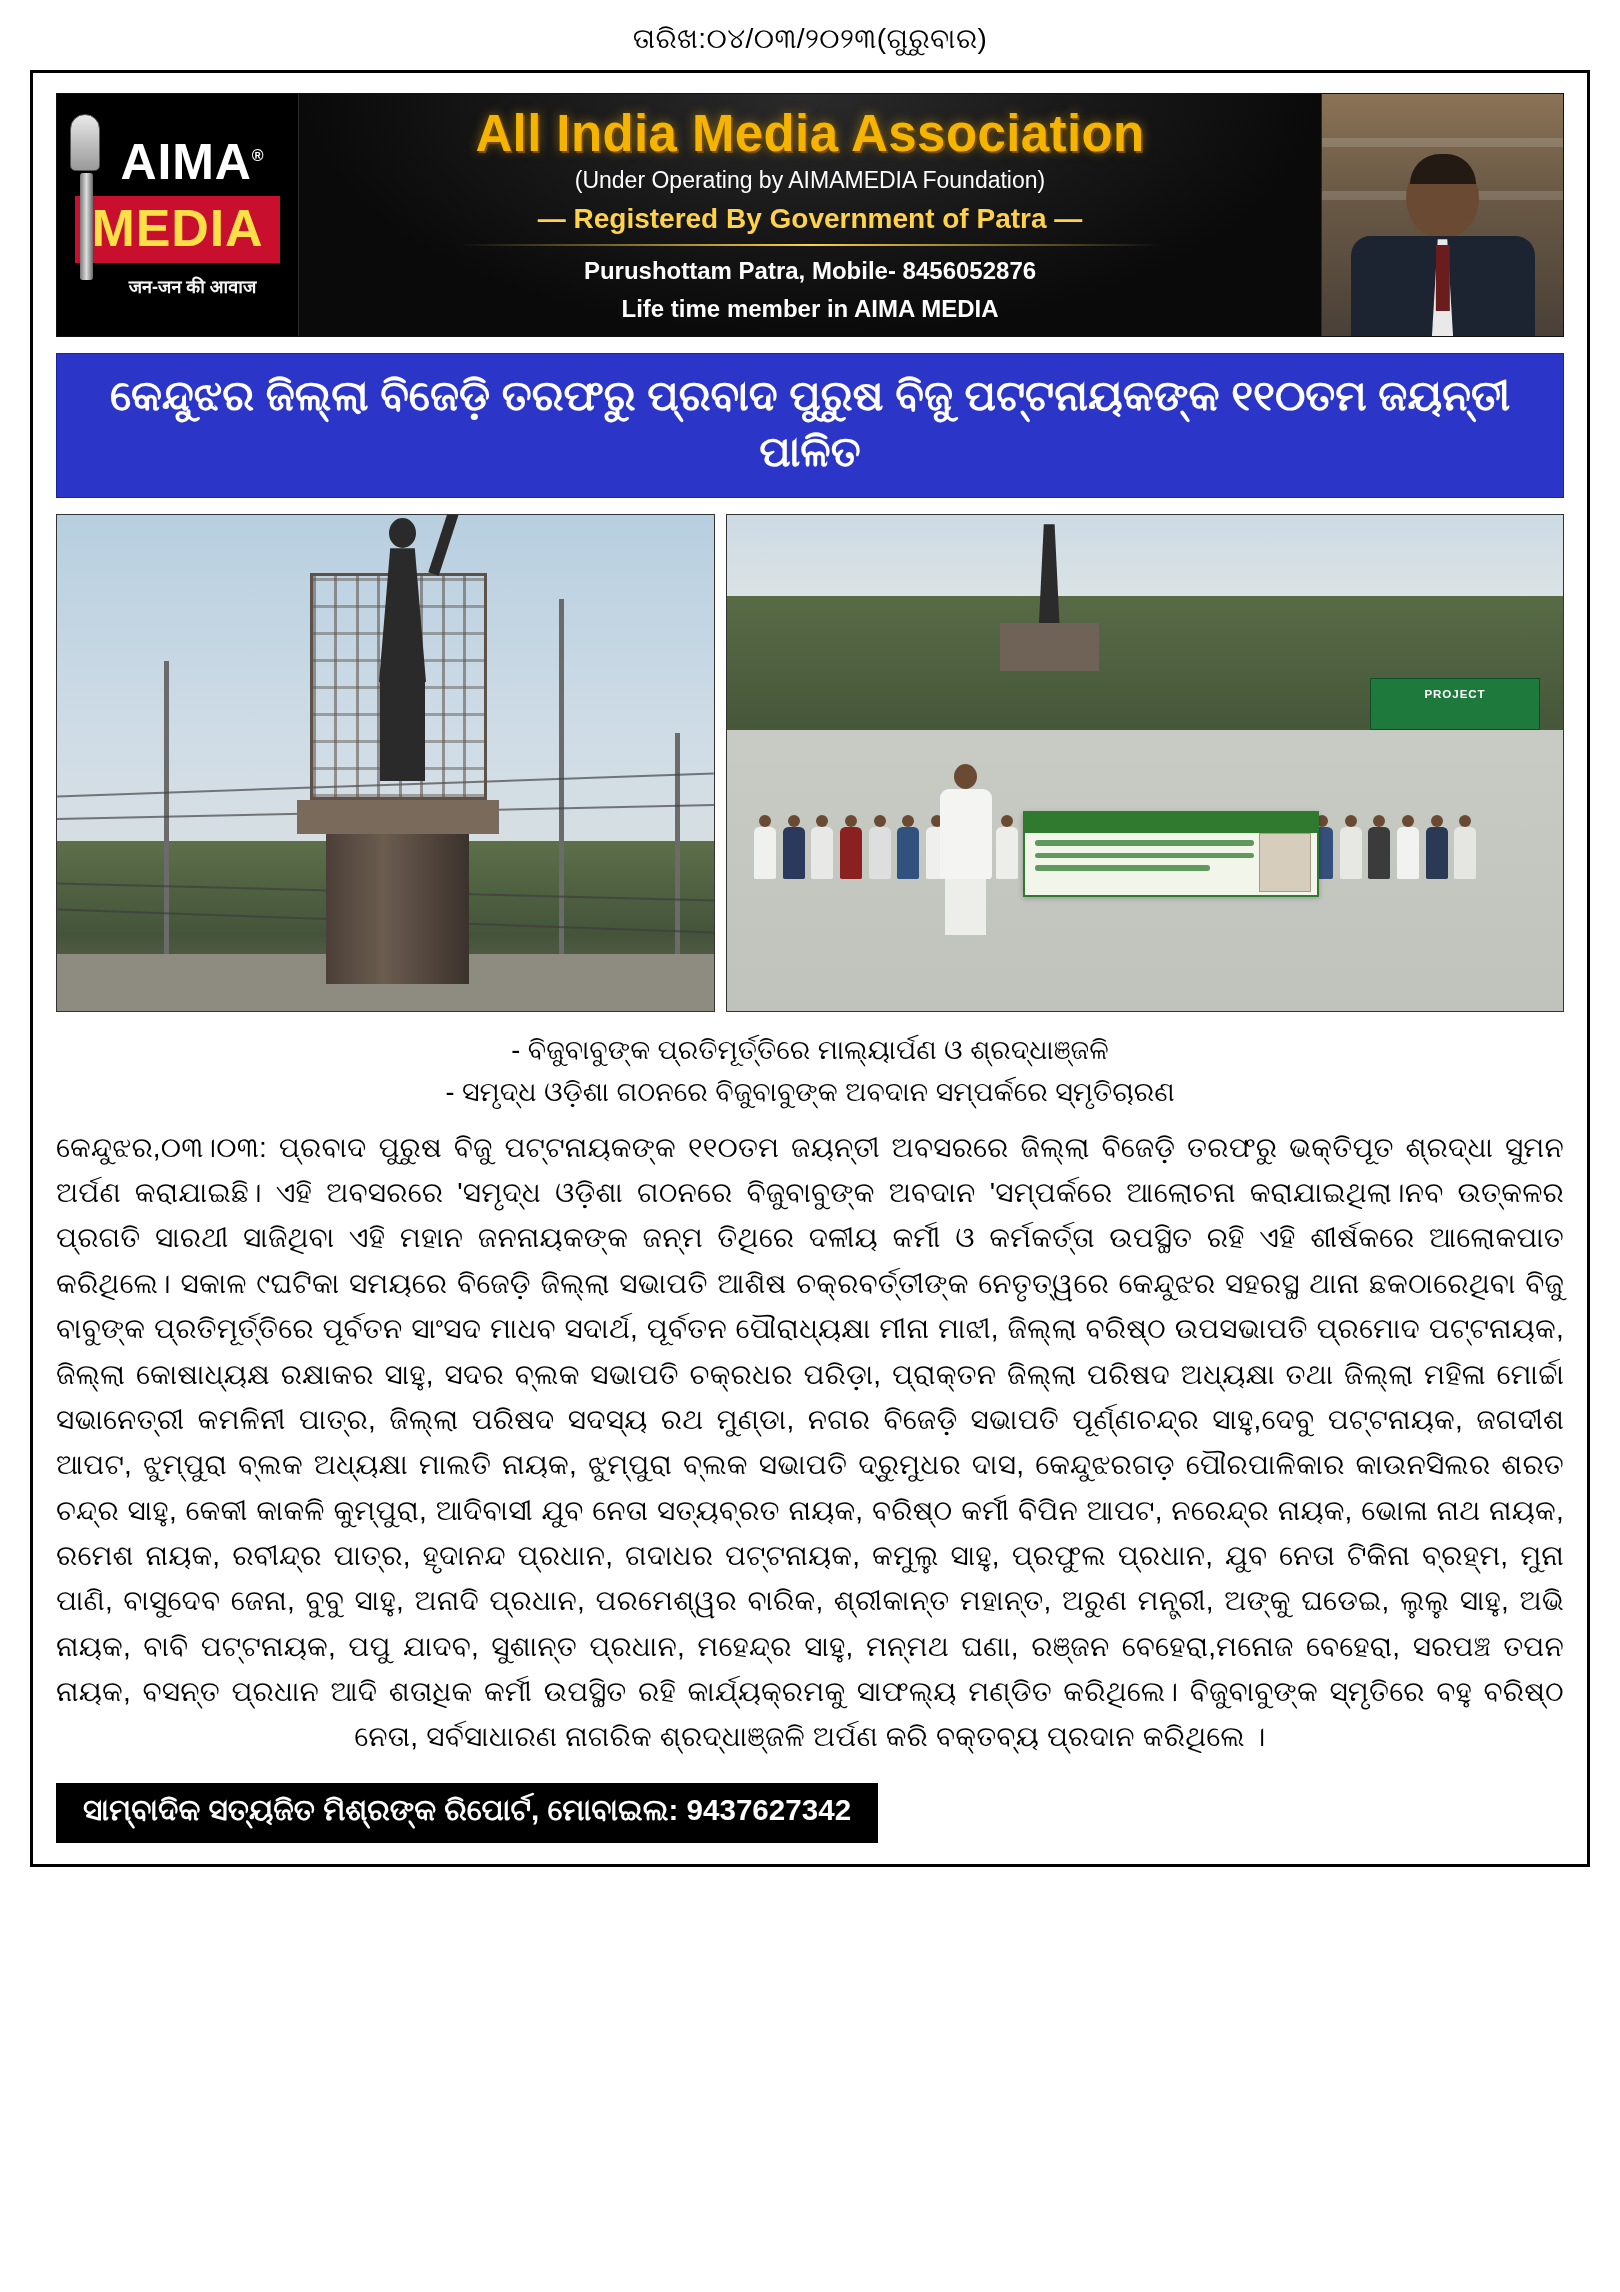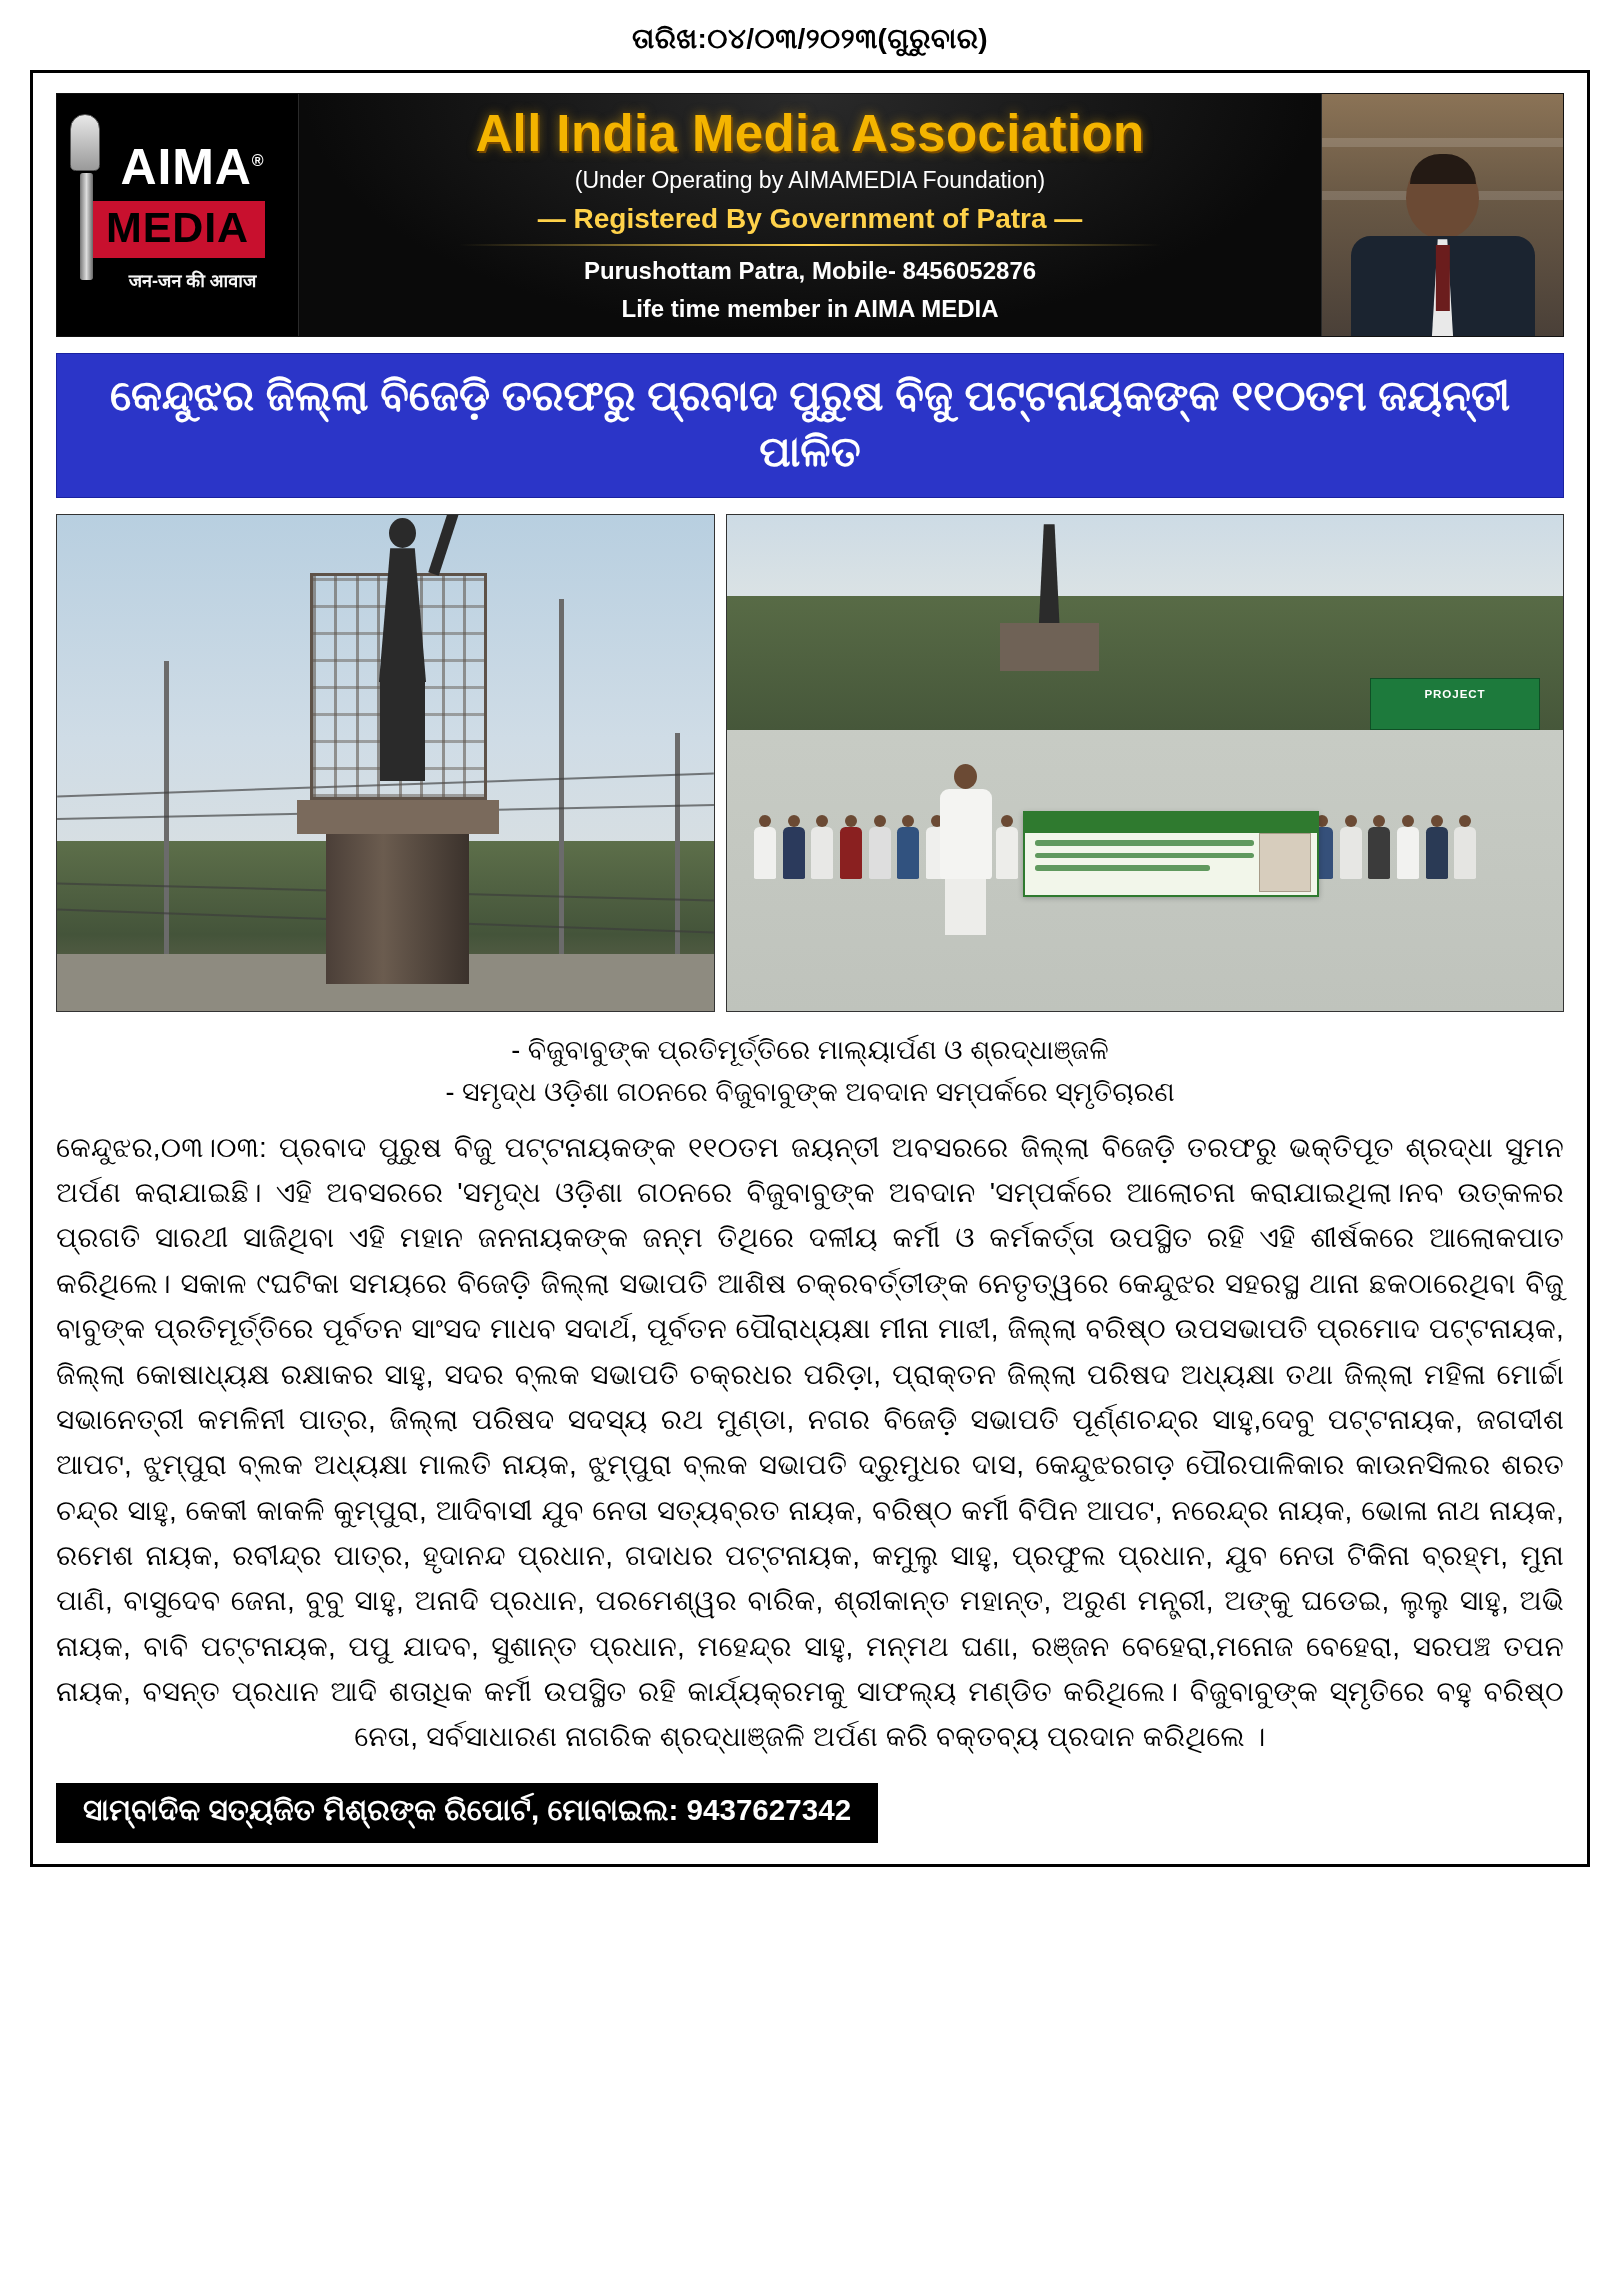--- a/index.html
+++ b/index.html
@@ -12,21 +12,21 @@
   }
   .page {
     width:1620px;
     min-height:2293px;
     padding:16px 30px 23px 30px;
     background:#fff;
   }
   .date-line {
     text-align:center;
     font-size:28px;
-    font-weight:700;
+    font-weight:400;
     letter-spacing:0.4px;
     margin:7.2px 0 14.3px 0;
     color:#000;
   }
   .frame {
     border:3.6px solid #000;
     padding:19.7px 23px 21.5px 23px;
     background:#fff;
   }
 
@@ -71,22 +71,22 @@
     font-size:50px;
     font-weight:700;
     letter-spacing:0.9px;
     margin-left:30px;
     text-shadow:0 1.8px 3.6px #000;
   }
   .aima-word sup { font-size:16px; vertical-align:super; }
   .media-badge {
     margin-top:5.4px;
     background:#c8102e;
-    color:#000000;
-    font-size:43px;
+    color:#fde047;
+    font-size:52px;
     font-weight:700;
     padding:1.8px 16px 5.4px 16px;
     letter-spacing:0.9px;
   }
   .aima-tag {
     margin-left:30px;
     margin-top:10.7px;
     color:#f5f5f5;
     font-size:18px;
     font-weight:700;

